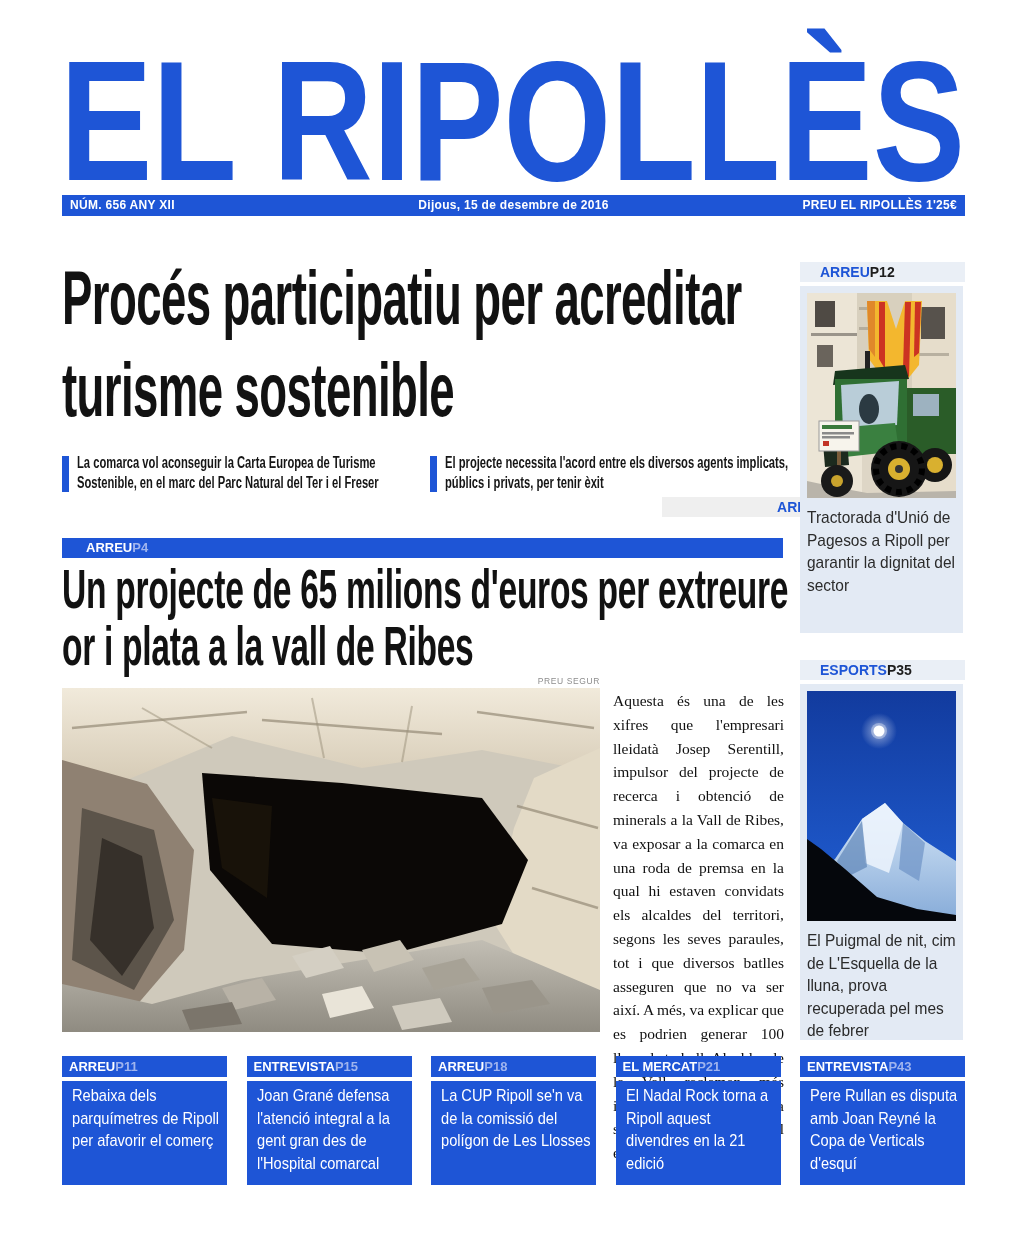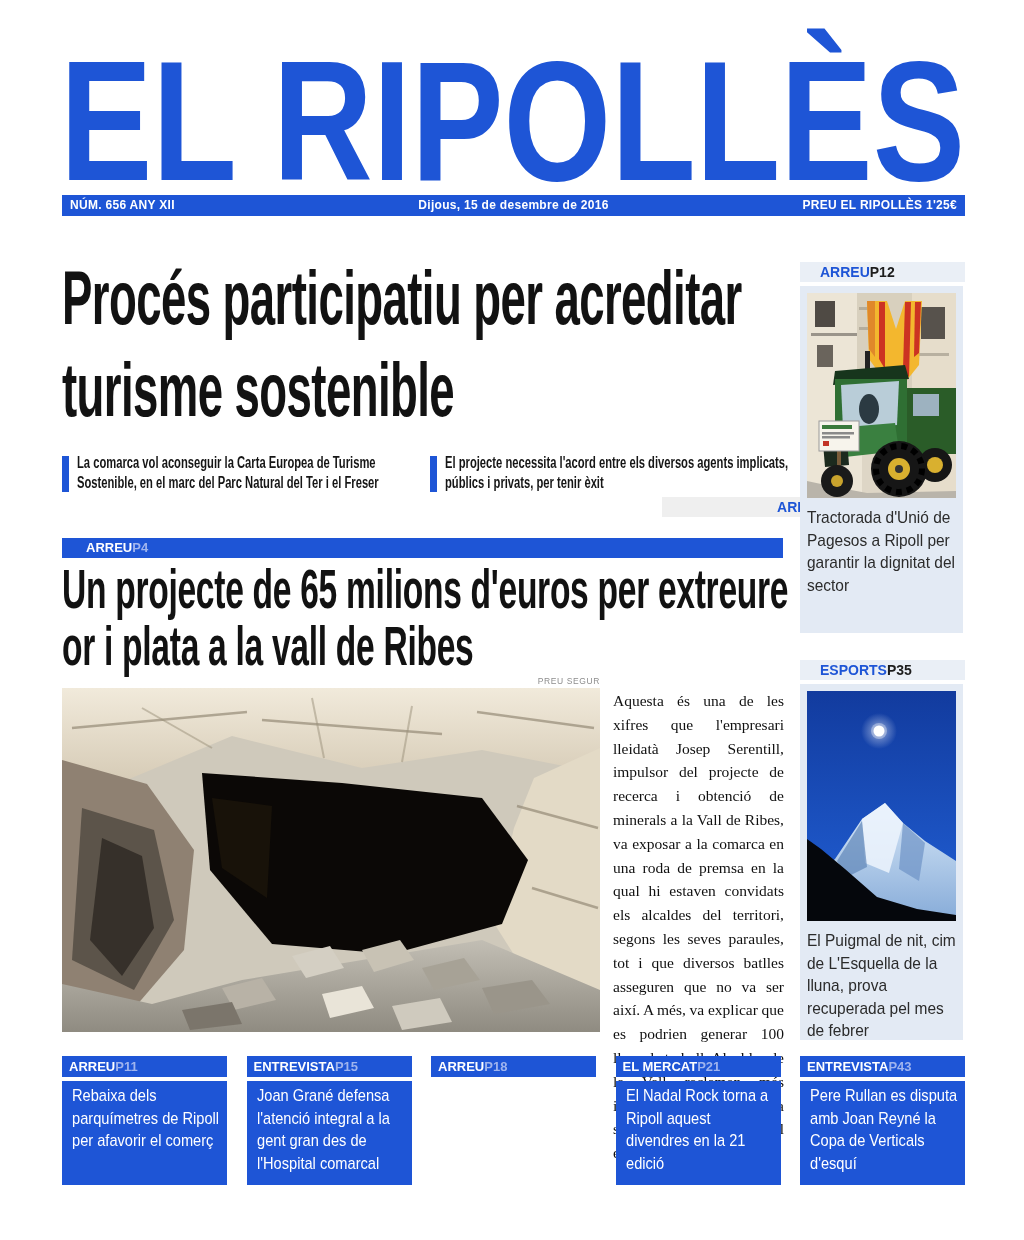--- a/index.html
+++ b/index.html
@@ -286,20 +286,23 @@
         </div>
         <div class="teaser-body">
           <span class="cond">Joan Grané defensa l'atenció integral a la gent gran des de l'Hospital comarcal</span>
         </div>
       </div>
 
       <div class="teaser">
         <div class="teaser-head">
           <span class="t-section">ARREU</span><span class="t-page">P18</span>
         </div>
+        <div class="teaser-body">
+          <span class="cond">La CUP Ripoll se'n va de la comissió del polígon de Les Llosses</span>
+        </div>
       </div>
 
       <div class="teaser">
         <div class="teaser-head">
           <span class="t-section">EL MERCAT</span><span class="t-page">P21</span>
         </div>
         <div class="teaser-body">
           <span class="cond">El Nadal Rock torna a Ripoll aquest divendres en la 21 edició</span>
         </div>
       </div>

